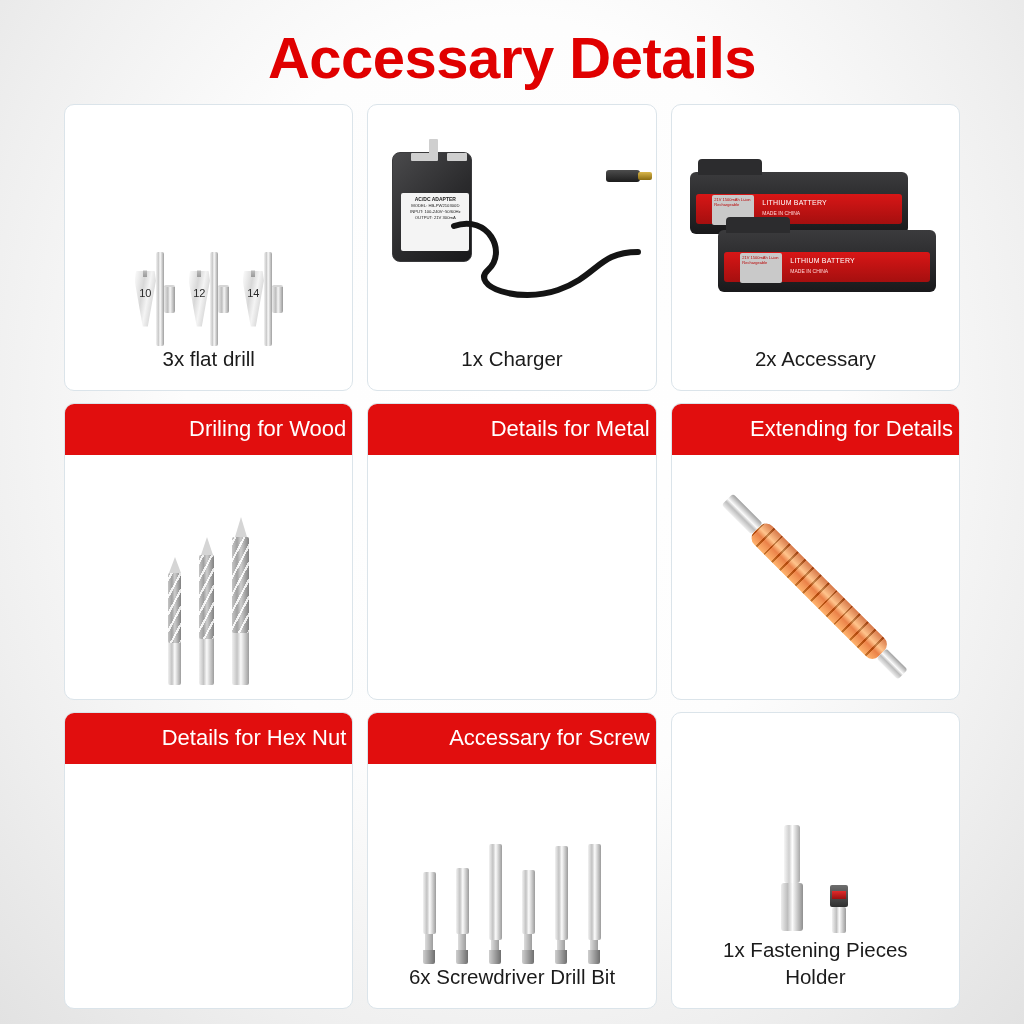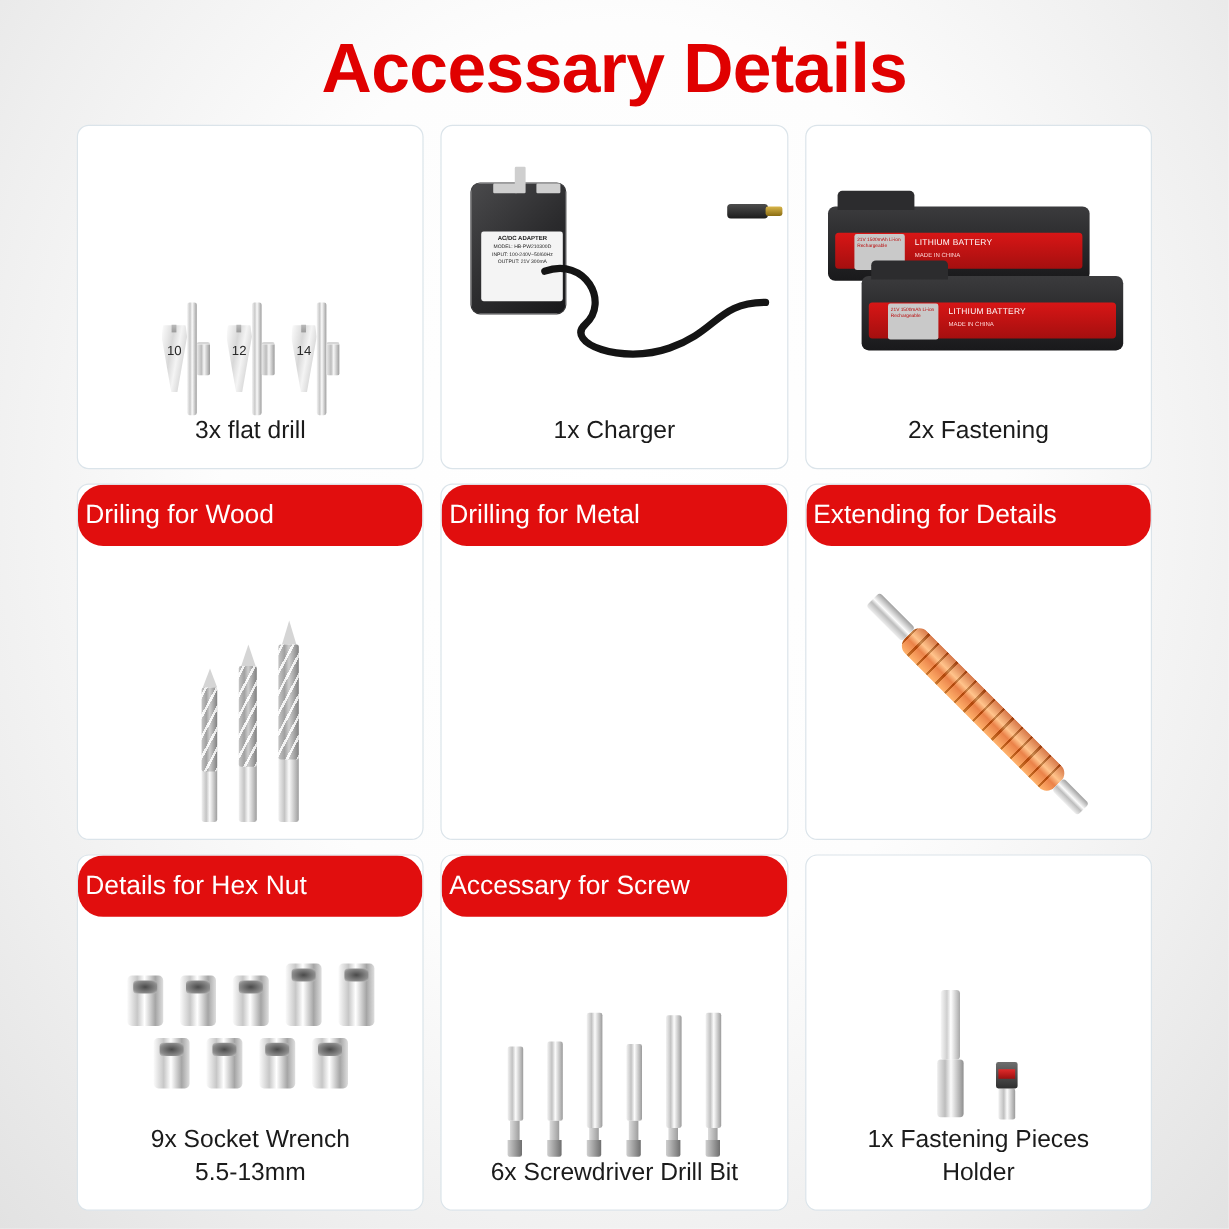--- a/index.html
+++ b/index.html
@@ -43,24 +43,23 @@
     border-radius: 10px;
     overflow: hidden;
     display: flex;
     flex-direction: column;
     box-shadow: 0 0 0 0 rgba(0,0,0,0);
   }
   .card-header {
     background: #e10e0e;
     color: #ffffff;
     font-size: 22px;
-    text-align: left;
+    text-align: right;
     padding: 13px 6px 14px;
     line-height: 1.1;
-    border-radius: 21px;
   }
   .card-body {
     flex: 1;
     display: flex;
     flex-direction: column;
     justify-content: space-between;
     align-items: center;
     padding: 8px 10px 14px;
   }
   .art {
@@ -347,21 +346,21 @@
               <div class="bat-top"></div>
               <div class="bat-red">
                 <span class="bat-v">21V</span>
                 <span class="bat-txt">LITHIUM BATTERY</span>
                 <span class="bat-txt2">MADE IN CHINA</span>
                 <div class="bat-cell">21V 1500mAh Li-ion Rechargeable</div>
               </div>
             </div>
           </div>
         </div>
-        <div class="caption">2x Fastening</div>
+        <div class="caption">2x Accessary</div>
       </div>
     </div>
 
     <div class="card">
       <div class="card-header">Driling for Wood</div>
       <div class="card-body">
         <div class="art row">
           <div class="bit">
             <div class="tipcone" style="border-bottom:16px solid #d5d5d5;"></div>
             <div class="body" style="height:112px;position:relative;">
@@ -378,62 +377,39 @@
             <div class="tipcone" style="border-bottom:20px solid #d5d5d5;"></div>
             <div class="body" style="height:148px;position:relative;width:17px;">
               <div class="flute" style="height:96px;"></div>
             </div>
           </div>
         </div>
       </div>
     </div>
 
     <div class="card">
-      <div class="card-header">Drilling for Metal</div>
+      <div class="card-header">Details for Metal</div>
     </div>
 
     <div class="card">
       <div class="card-header">Extending for Details</div>
       <div class="card-body">
         <div class="art">
           <div class="shaft-wrap">
             <div class="shaft-metal"></div>
             <div class="shaft-orange"></div>
             <div class="shaft-metal small"></div>
           </div>
         </div>
 
       </div>
     </div>
 
     <div class="card">
       <div class="card-header">Details for Hex Nut</div>
-      <div class="card-body">
-        <div class="art">
-          <div style="display:flex;flex-direction:column;align-items:center;">
-            <div class="row">
-              <div class="socket"></div>
-              <div class="socket"></div>
-              <div class="socket"></div>
-              <div class="socket tall"></div>
-              <div class="socket tall"></div>
-            </div>
-            <div class="row">
-              <div class="socket"></div>
-              <div class="socket"></div>
-              <div class="socket"></div>
-              <div class="socket"></div>
-            </div>
-          </div>
-        </div>
-        <div class="caption">
-          <span>9x Socket Wrench</span>
-          <span class="sub">5.5-13mm</span>
-        </div>
-      </div>
     </div>
 
     <div class="card">
       <div class="card-header">Accessary for Screw</div>
       <div class="card-body">
         <div class="art row">
           <div class="sdbit">
             <div class="sd-shank" style="height:62px;"></div>
               <div class="sd-neck"></div>
               <div class="sd-tip"></div>

